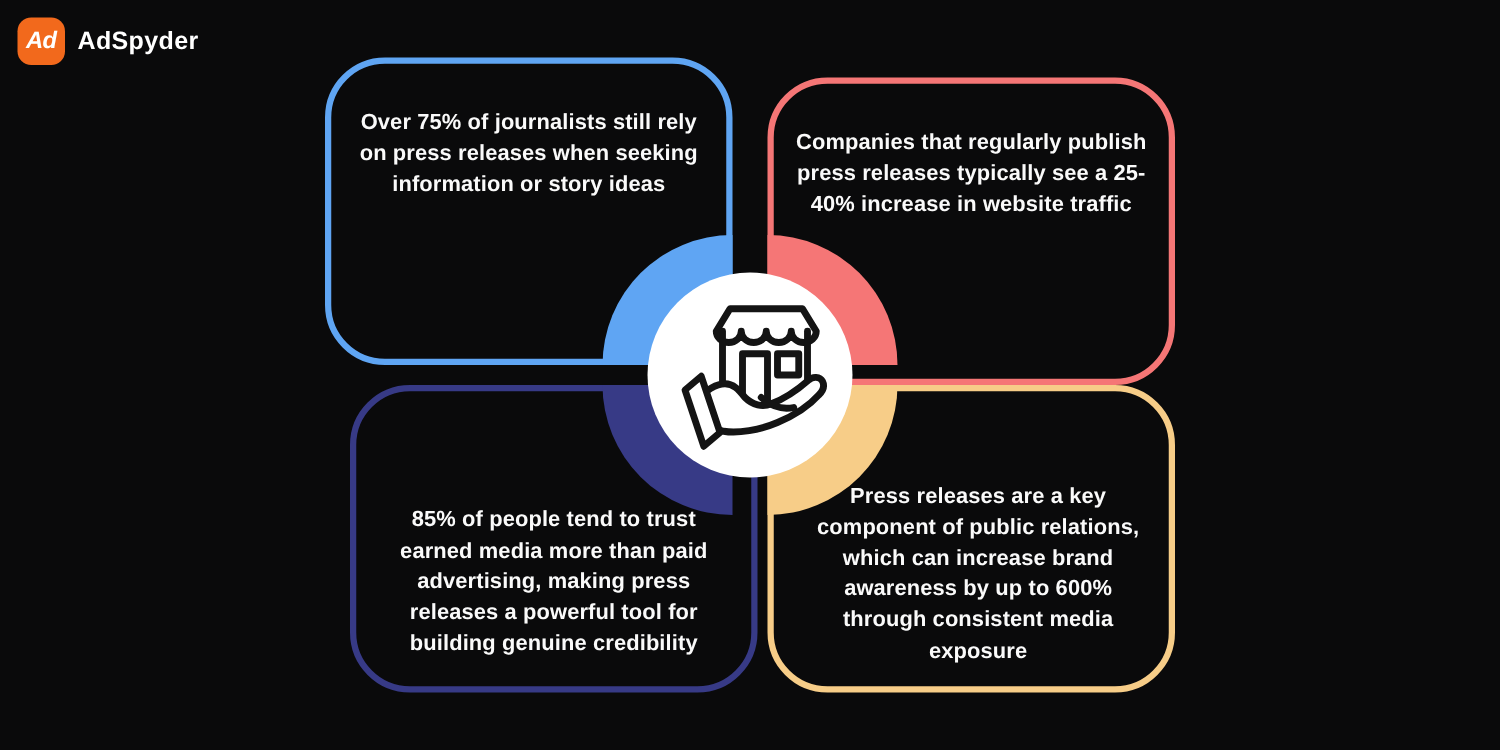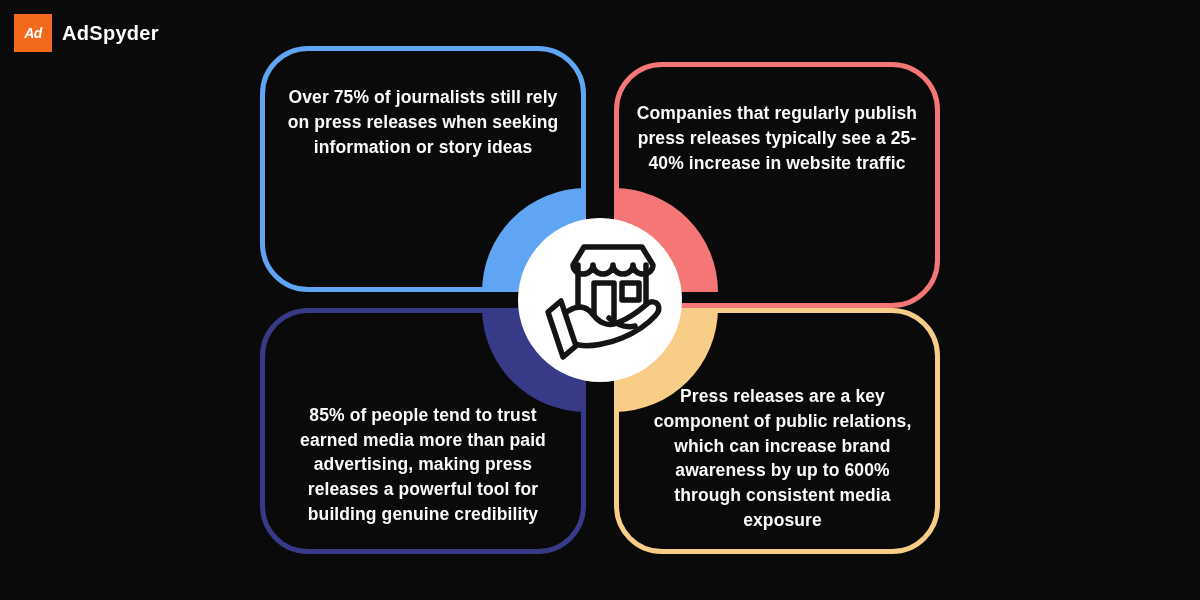--- a/index.html
+++ b/index.html
@@ -7,23 +7,23 @@
     width:1200px;height:600px;
     background:#0A0A0B;
     font-family:"Liberation Sans","DejaVu Sans",sans-serif;
     overflow:hidden;position:relative;
   }
   .stage{position:absolute;left:0;top:0;width:1200px;height:600px;}
 
   
   .logo{position:absolute;left:14px;top:14px;display:flex;align-items:center;gap:10px;}
   .logo-icon{
-    width:38px;height:38px;border-radius:0;
+    width:38px;height:38px;border-radius:11px;
     display:flex;align-items:center;justify-content:center;
-    color:#fff;font-weight:700;font-size:14px;font-style:italic;
+    color:#fff;font-weight:700;font-size:19px;font-style:italic;
     letter-spacing:-0.5px;
   }
   .logo-text{color:#fff;font-weight:700;font-size:20px;letter-spacing:0.3px;}
 
   
   .card{
     position:absolute;width:326px;height:246px;
     border:5px solid #fff;border-radius:48px;
     box-sizing:border-box;
     display:flex;flex-direction:column;align-items:center;
@@ -67,21 +67,21 @@
 on press releases when seeking
 information or story ideas</div>
   </div>
 
   <div class="card card-tr" style="border-color: rgb(245, 118, 118); margin-top: 16px;">
     <div class="card-text">Companies that regularly publish
 press releases typically see a 25-
 40% increase in website traffic</div>
   </div>
 
-  <div class="card card-bl" style="border-color: rgb(55, 58, 134);">
+  <div class="card card-bl" style="border-color: rgb(55, 58, 134); margin-left: 20px;">
     <div class="card-text">85% of people tend to trust
 earned media more than paid
 advertising, making press
 releases a powerful tool for
 building genuine credibility</div>
   </div>
 
   <div class="card card-br" style="border-color: rgb(247, 205, 136);">
     <div class="card-text">Press releases are a key
 component of public relations,

